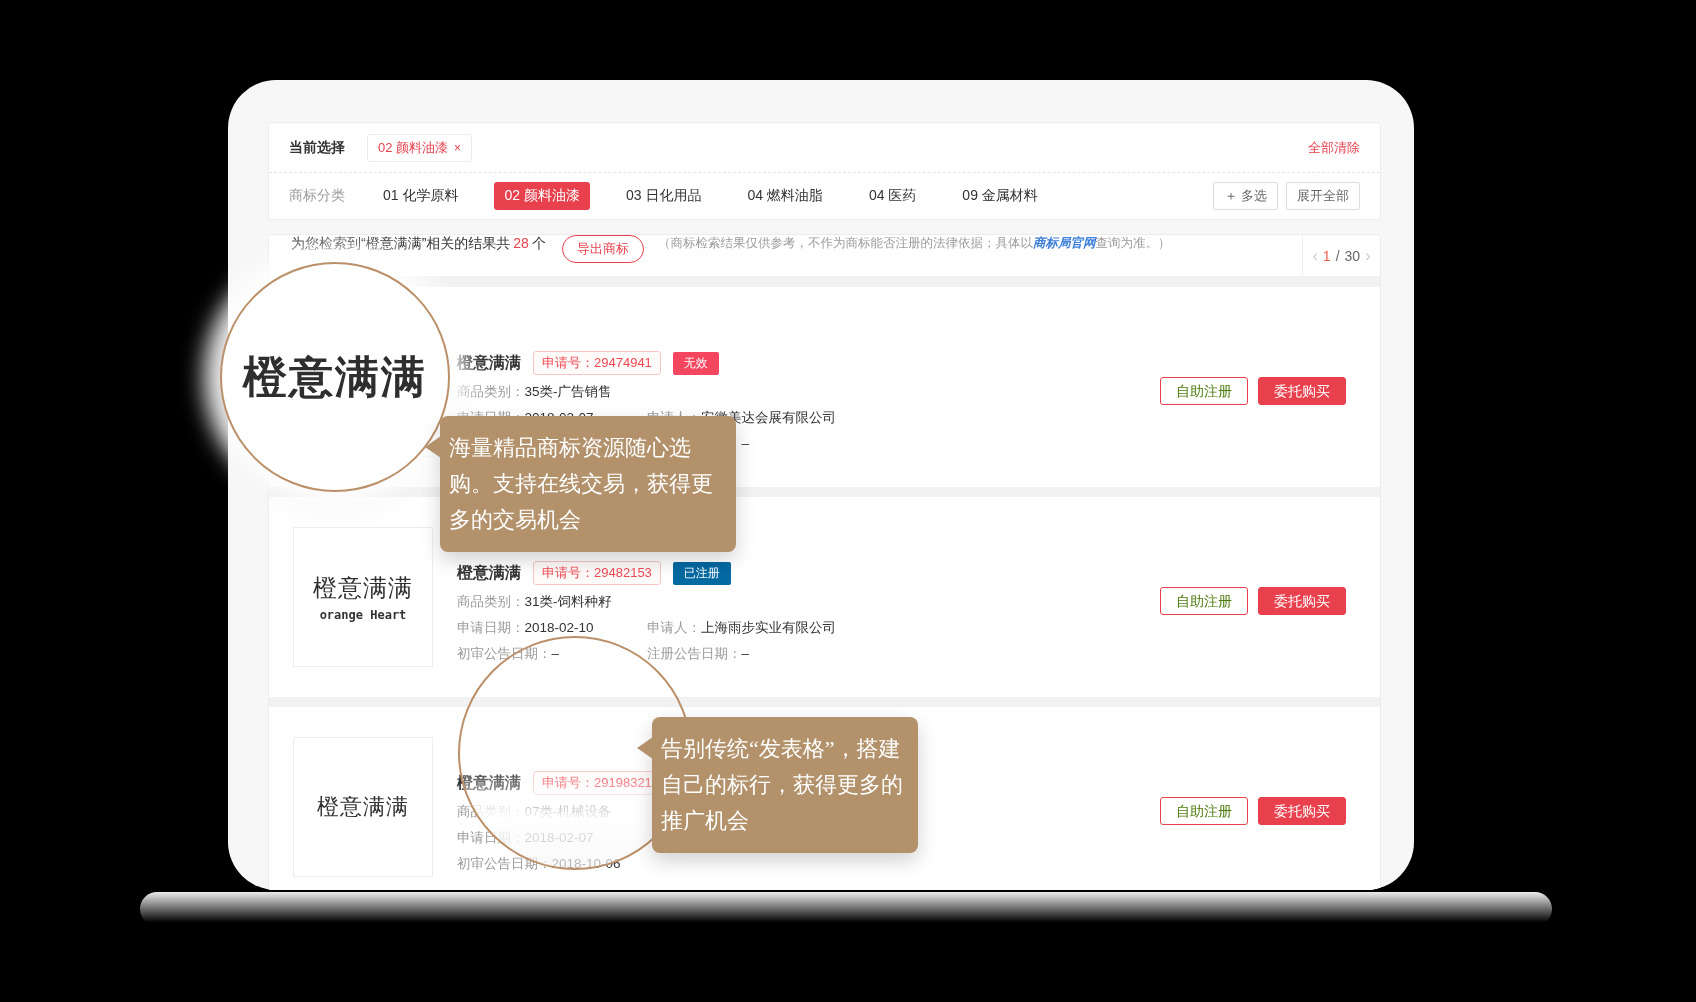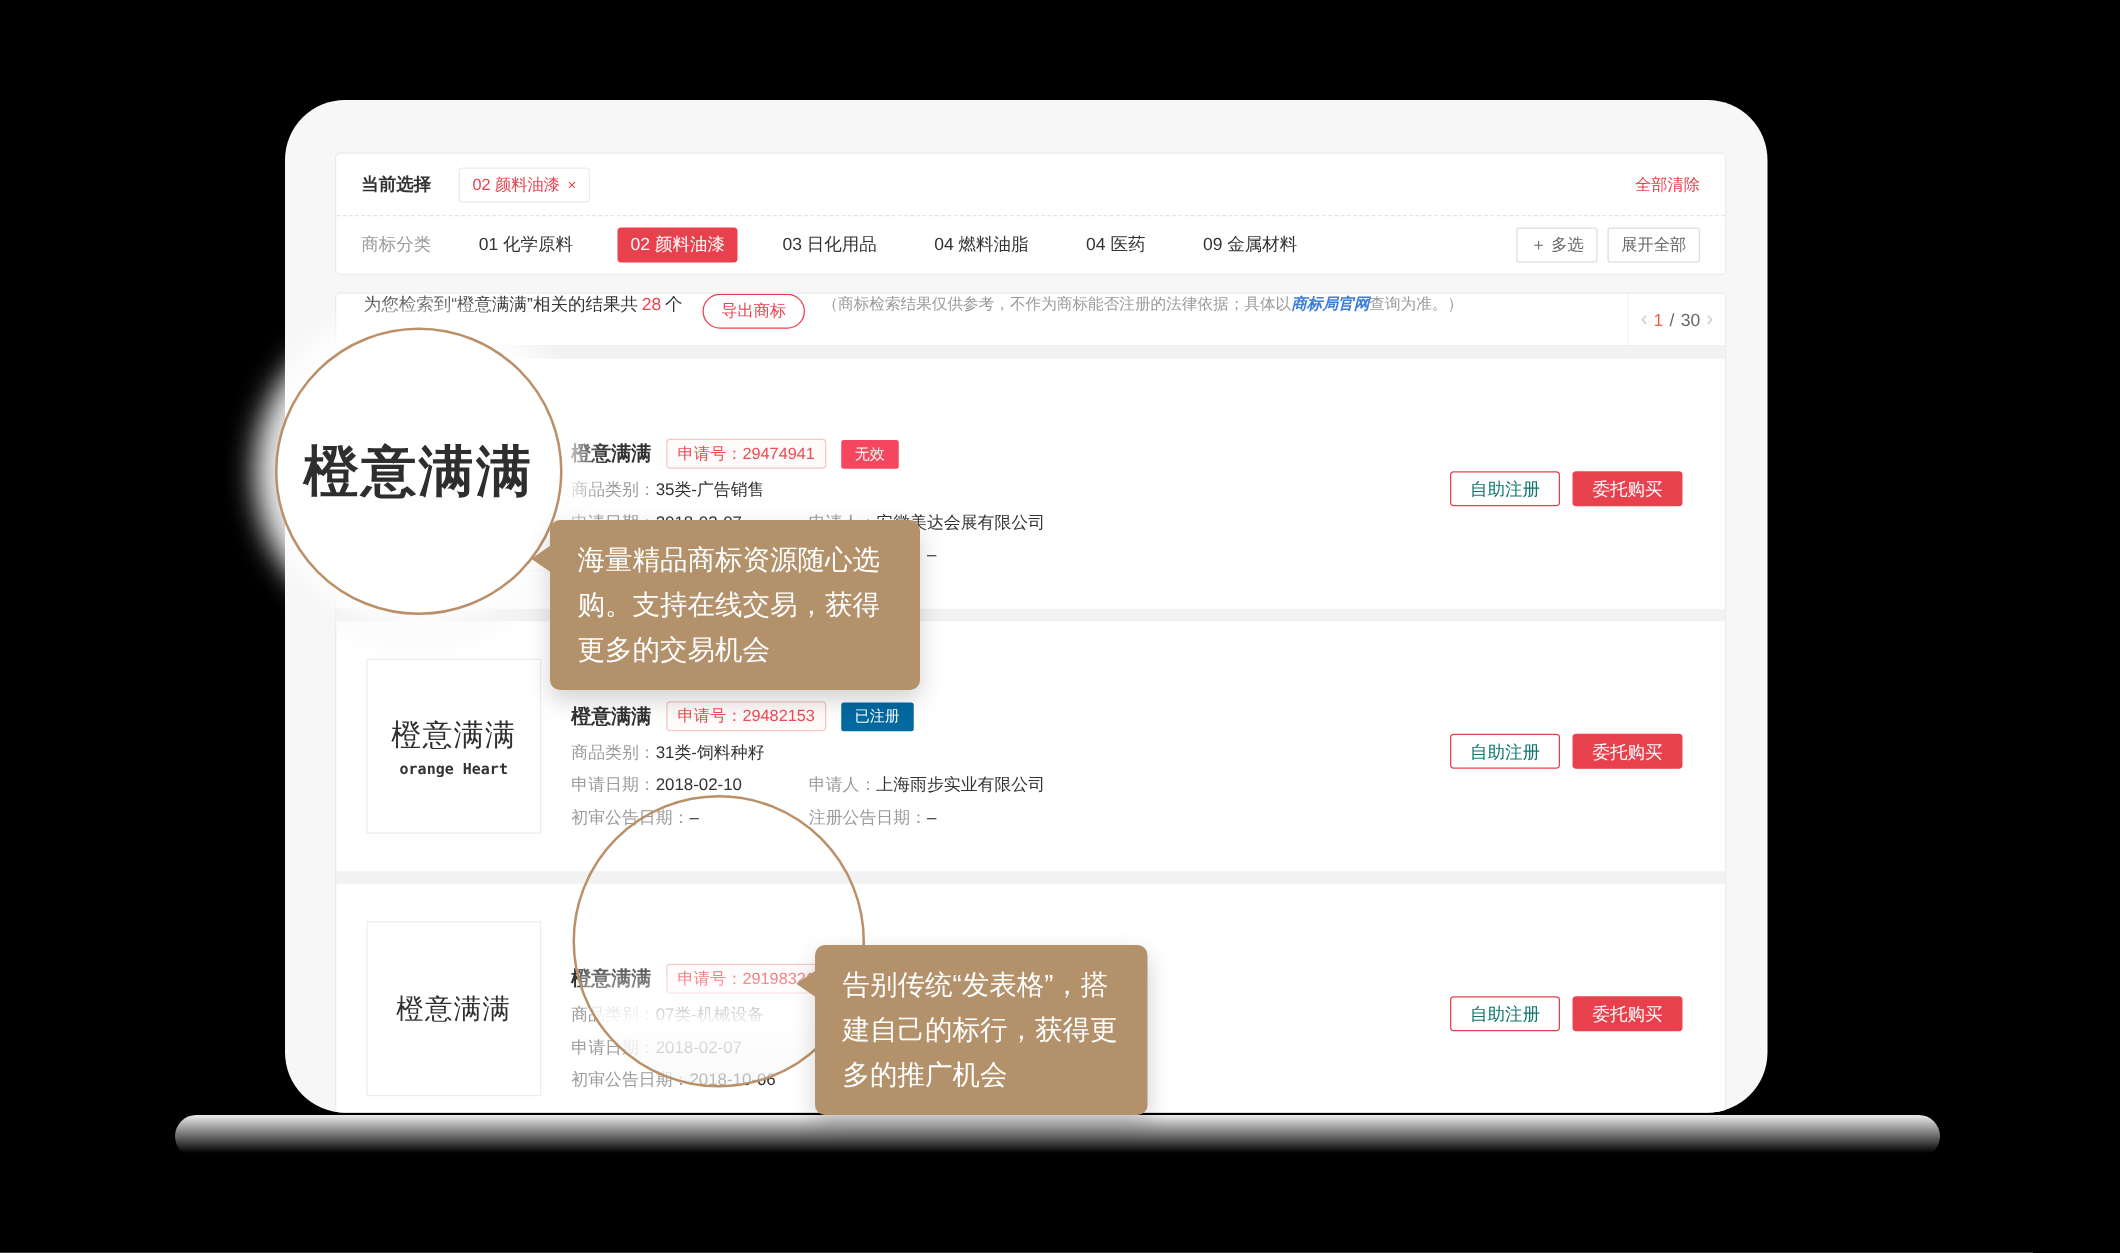--- a/index.html
+++ b/index.html
@@ -73,41 +73,41 @@
   .badge.registered { background:#0369a1; }
   .f-line { margin-top:8px; height:18px; display:grid; grid-template-columns:190px auto;
     font-size:13.5px; }
   .f-line.single { grid-template-columns:auto; }
   .lbl { color:#9b9b9b; }
   .val { color:#333; }
   .f-cell { white-space:nowrap; }
   .row-actions { margin-left:auto; margin-top:90px; display:flex; gap:10px; height:28px; flex:0 0 auto; }
   .btn { font-size:14px; height:28px; line-height:26px; padding:0 15px; border-radius:3px;
     cursor:pointer; white-space:nowrap; }
-  .btn-outline { border:1px solid #e8414d; color:#0f766e; background:#fff; }
+  .btn-outline { border:1px solid #e8414d; color:#4d7c0f; background:#fff; }
   .btn-fill { border:1px solid #e8414d; background:#e8414d; color:#fff; }
 
   
   .magnifier1 { position:absolute; left:220px; top:262px; width:230px; height:230px;
     border-radius:50%; background:#fff; border:2px solid #bb9069; z-index:6;
     display:flex; align-items:center; justify-content:center;
     box-shadow:0 0 22px 16px rgba(255,255,255,0.92), 0 16px 30px rgba(0,0,0,0.06); }
   .magnifier1 .big-tm { font-size:44px; font-weight:bold; color:#2e2e2e; letter-spacing:2px; }
   .magnifier2 { position:absolute; left:458px; top:636px; width:234px; height:234px;
     border-radius:50%; border:2px solid #bb9069; z-index:6;
     background:linear-gradient(180deg, rgba(255,255,255,0) 55%,
       rgba(255,255,255,0.92) 78%, rgba(246,246,246,0.65) 100%); }
   .tooltip { position:absolute; background:#b2916b; color:#fff; border-radius:8px;
-    font-size:22px; line-height:36px; padding:14px 22px; z-index:8;
+    font-size:22px; line-height:36px; padding:14px 9px; z-index:8;
     box-shadow:0 8px 20px rgba(0,0,0,0.18); }
   .tooltip::before { content:""; position:absolute; left:-15px; top:20px; width:0; height:0;
     border-top:11px solid transparent; border-bottom:11px solid transparent;
     border-right:16px solid #b2916b; }
   .tooltip1 { left:440px; top:416px; width:296px; }
-  .tooltip2 { left:652px; top:756px; width:266px; }
+  .tooltip2 { left:652px; top:717px; width:266px;font-family:Liberation Serif, serif; }
 </style>
 </head>
 <body>
 
 <div class="stage">
   <div class="base-shadow"></div>
 
   <div class="window">
     <div class="win-inner">
 

